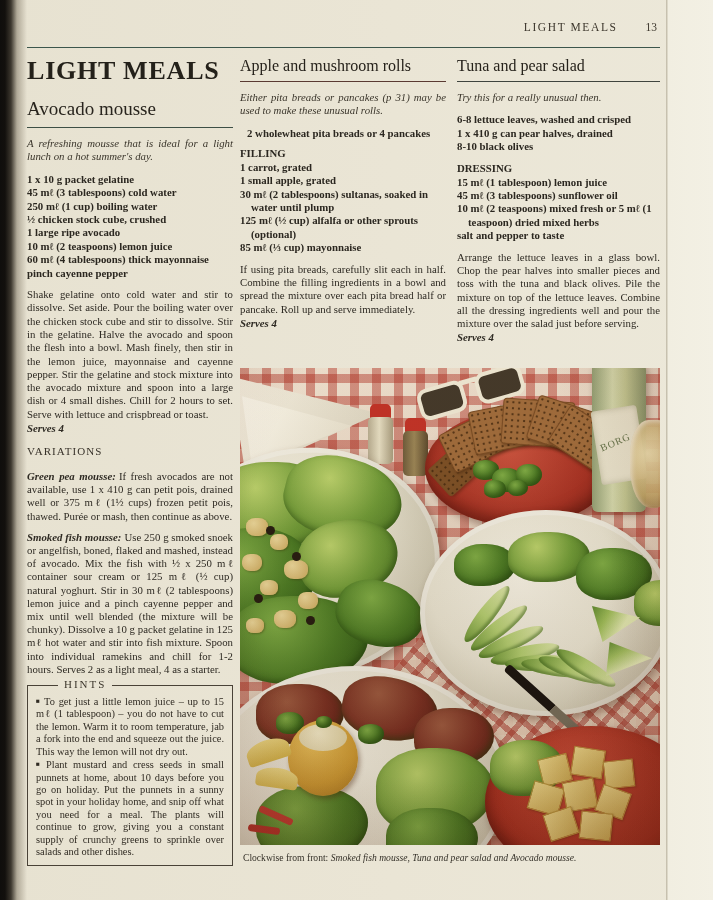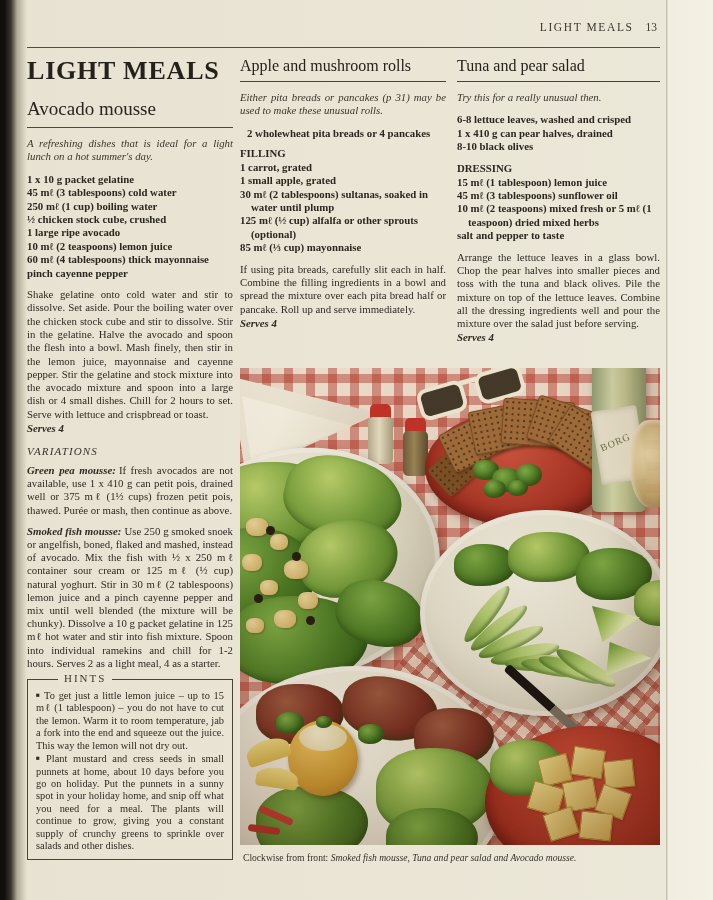--- a/index.html
+++ b/index.html
@@ -4,41 +4,41 @@
 <style>
   html,body{margin:0;padding:0;}
   #page{position:relative;width:713px;height:900px;background:linear-gradient(90deg,#e7e2d1 0%,#eae5d5 55%,#ece8d9 100%);overflow:hidden;font-family:"Liberation Serif","DejaVu Serif",serif;color:#2e2a23;}
   
   .gutter{position:absolute;left:0;top:0;width:27px;height:100%;z-index:40;pointer-events:none;
     background:linear-gradient(90deg,#0f0e0c 0,#12100d 5px,#3c372e 11px,rgba(110,100,82,.45) 17px,rgba(232,227,211,0) 27px);}
   .edge-right{position:absolute;right:0;top:0;width:47px;height:100%;z-index:1;
     background:linear-gradient(90deg,rgba(104,92,66,.28) 0,rgba(104,92,66,.28) 1px,#f1eee1 2px,#f3f0e4 100%);}
   
   .running-head{position:absolute;top:21px;right:56px;font-size:11.5px;letter-spacing:1.6px;color:#3c362c;z-index:2;}
-  .running-head .pn{margin-left:12px;letter-spacing:0;}
+  .running-head .pn{margin-left:28px;letter-spacing:0;}
   .head-rule{position:absolute;left:27px;top:47px;width:633px;border-top:1.8px solid #3c564c;z-index:2;}
   
   .col{position:absolute;z-index:3;}
   #col-left{left:27px;top:56px;width:206px;}
   #col-mid{left:240px;top:57px;width:206px;}
   #col-right{left:457px;top:57px;width:203px;}
   h1{font-size:26px;letter-spacing:.8px;margin:0 0 12px;font-weight:700;color:#24211a;}
   h2{font-size:19px;margin:0 0 7px;font-weight:400;color:#29251e;}
   .col-head{font-size:16px;font-weight:400;margin:0;padding-bottom:6px;color:#26221b;}
   .rule{border-top:1.8px solid #3d4f45;margin:0 0 9px;}
   .rule.maroon{border-top-color:#5a3a32;}
   .rule.gray{border-top-color:#3f443e;}
   .intro{font-style:italic;font-size:10.8px;line-height:13.4px;text-align:justify;color:#3a352b;margin:0 0 9px;}
   .ing{list-style:none;margin:0 0 8px;padding:0;font-weight:700;font-size:10.8px;line-height:13.4px;color:#2b2720;}
   .ing li{padding-left:11px;text-indent:-11px;}
   .lbl{font-weight:700;font-size:10.8px;margin:8px 0 2px;color:#2b2720;}
   .baseline{font-weight:700;font-size:10.8px;margin:8px 7px;color:#2b2720;}
   .method{font-size:10.8px;line-height:13.3px;text-align:justify;margin:8px 0 0;}
   .serves{font-size:10.8px;font-style:italic;font-weight:700;margin:1px 0 0;}
-  .subhead{font-size:11px;letter-spacing:1.1px;margin:11px 0 7px;color:#38322a;font-weight:400;font-style:italic;}
+  .subhead{font-size:11px;letter-spacing:1.1px;margin:11px 0 13px;color:#38322a;font-weight:400;}
   .variation{font-size:10.8px;line-height:13.2px;text-align:justify;margin:0 0 8px;}
   .variation .lead{font-style:italic;font-weight:700;margin-right:3px;}
   .hints{position:relative;border:1.5px solid #494237;margin-top:9px;padding:9px 8px 7px;}
   .hints-title{position:absolute;top:-8px;left:30px;background:#e9e4d4;padding:0 6px;font-size:11px;letter-spacing:2px;color:#3c362c;}
   .hint{font-size:10.4px;line-height:12.4px;text-align:justify;margin:0;color:#302b23;}
   .bullet{font-size:6.5px;vertical-align:2px;margin-right:3px;}
   
   .photo{position:absolute;left:240px;top:368px;width:420px;height:477px;overflow:hidden;z-index:3;
     background:
       repeating-linear-gradient(90deg,rgba(175,46,34,.45) 0 9px,rgba(175,46,34,0) 9px 22px),
@@ -66,21 +66,21 @@
 
   <div class="running-head">
     <span>LIGHT MEALS</span><span class="pn">13</span>
   </div>
   <div class="head-rule"></div>
 
   <div class="col" id="col-left">
     <h1>LIGHT MEALS</h1>
     <h2>Avocado mousse</h2>
     <div class="rule"></div>
-    <p class="intro">A refreshing dishes that is ideal for a light lunch on a hot summer's day.</p>
+    <p class="intro">A refreshing mousse that is ideal for a light lunch on a hot summer's day.</p>
     <ul class="ing">
       <li>1 x 10 g packet gelatine</li>
       <li>45 mℓ (3 tablespoons) cold water</li>
       <li>250 mℓ (1 cup) boiling water</li>
       <li>½ chicken stock cube, crushed</li>
       <li>1 large ripe avocado</li>
       <li>10 mℓ (2 teaspoons) lemon juice</li>
       <li>60 mℓ (4 tablespoons) thick mayonnaise</li>
       <li>pinch cayenne pepper</li>
     </ul>

